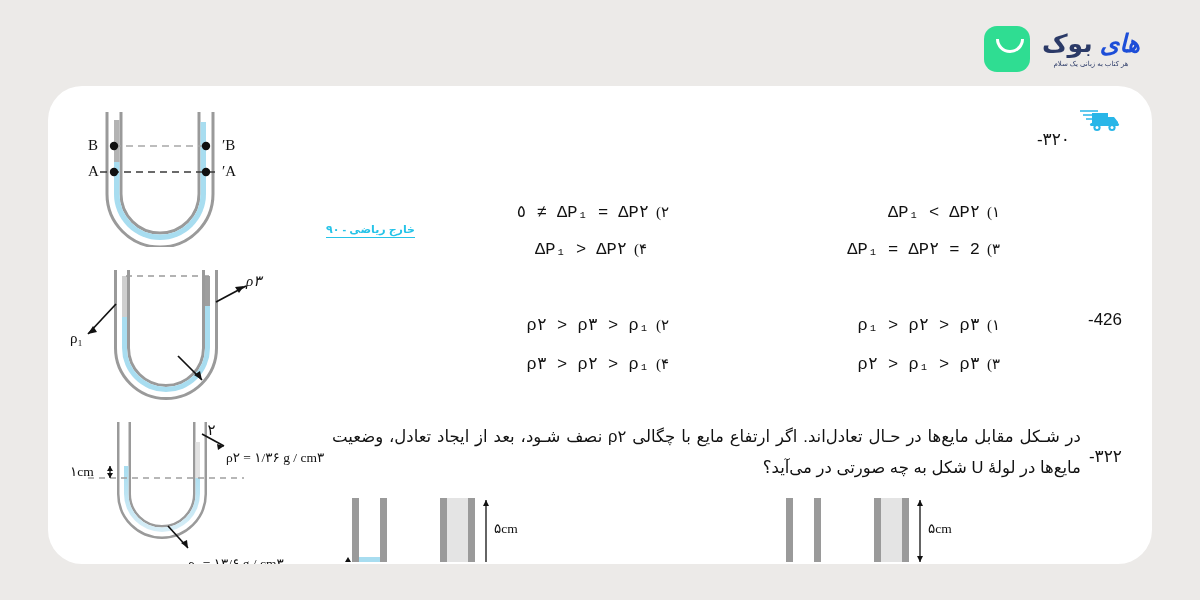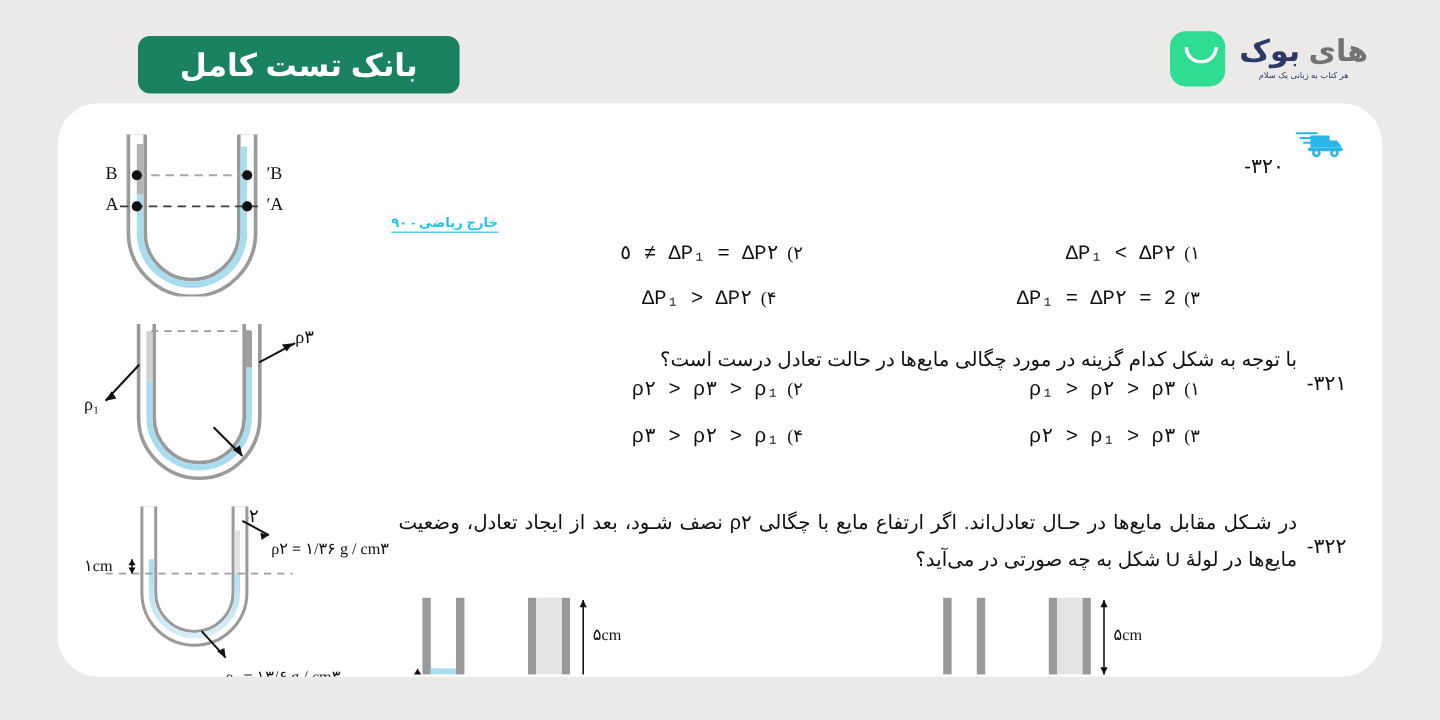--- a/index.html
+++ b/index.html
@@ -56,21 +56,21 @@
     width: 22px; height: 11px;
     border: 3px solid #ffffff;
     border-top: none;
     border-radius: 0 0 22px 22px;
   }
   .brand-words { text-align: center; line-height: 1; }
   .brand-name {
     font-size: 25px; font-weight: bold;
     color: #2b3a67; white-space: nowrap;
   }
-  .brand-name .hl { color: #737373; }
+  .brand-name .hl { color: #1d4ed8; font-style: italic; }
   .brand-tag {
     font-size: 7px; color: #2b3a67;
     margin-top: 4px; white-space: nowrap;
   }
 
   
   .card {
     position: absolute;
     left: 48px; top: 86px;
     width: 1104px; height: 478px;
@@ -96,21 +96,21 @@
   .truck {
     position: absolute; right: 0; top: 0;
     width: 44px; height: 26px;
   }
 
   .src-tag {
     position: absolute;
     color: #25c3e8; font-size: 11px; font-weight: bold;
     border-bottom: 1px solid #25c3e8;
     padding-bottom: 1px;
-    direction: rtl; white-space: nowrap;
+    direction: rtl; white-space: nowrap; margin-top: 44px;
   }
 
   
   .opts {
     position: absolute;
     display: grid;
     grid-template-columns: 1fr 1fr;
     direction: rtl;
   }
   .opt {
@@ -133,23 +133,20 @@
     font-family: "Liberation Serif", "DejaVu Serif", serif;
     font-size: 15px; color: #111; white-space: nowrap;
   }
   .fig-label.sm { font-size: 13.5px; }
 </style>
 </head>
 <body>
 
 <div class="page">
 
-  <div class="banner">
-    <span class="banner-text">بانک تست کامل</span>
-  </div>
 
   <div class="brand">
     <div class="brand-words">
       <div class="brand-name">
         <span class="hl">های</span>
         <span>بوک</span>
       </div>
       <div class="brand-tag">هر کتاب به زبانی یک سلام</div>
     </div>
     <div class="brand-icon"></div>
@@ -249,28 +246,27 @@
         <line x1="56" y1="14" x2="140" y2="14" stroke="#9a9a9a" stroke-width="1.4" stroke-dasharray="6 5"></line>
 
         <line x1="18" y1="72" x2="46" y2="42" stroke="#111" stroke-width="1.7"></line>
         <path d="M18 72 l9 -2 l-4 -6 z" fill="#111"></path>
         <line x1="176" y1="24" x2="146" y2="40" stroke="#111" stroke-width="1.7"></line>
         <path d="M176 24 l-9 1 l4 6 z" fill="#111" transform="translate(-2,0)"></path>
         <line x1="132" y1="118" x2="108" y2="94" stroke="#111" stroke-width="1.7"></line>
         <path d="M132 118 l-2 -9 l-6 4 z" fill="#111"></path>
       </svg>
       <span class="fig-label" style="left:0px; top:68px;">ρ₁</span>
-      <span class="fig-label" style="left:176px; top:10px;">ρ۳</span>
+      <span class="fig-label" style="left:176px; top:10px;font-style:italic;">ρ۳</span>
       <span class="fig-label" style="left:130px; top:112px;margin-top:47px;">ρ۲</span>
     </div>
 
     <div class="q" style="right:30px; top:199px; width:790px;">
       <div class="q-head">
-        <span class="q-num">۳۲۱-</span>
-        <span class="q-text">با توجه به شکل کدام گزینه در مورد چگالی مایع‌ها در حالت تعادل درست است؟</span>
+        <span class="q-num">426-</span>
       </div>
     </div>
 
     <div class="opts" style="right:60px; top:228px; width:830px; row-gap:18px;">
       <div class="opt r">
         <span class="opt-num">۱)</span>
         <span class="opt-body">ρ₁ &gt; ρ۲ &gt; ρ۳</span>
       </div>
       <div class="opt l">
         <span class="opt-num">۲)</span>

